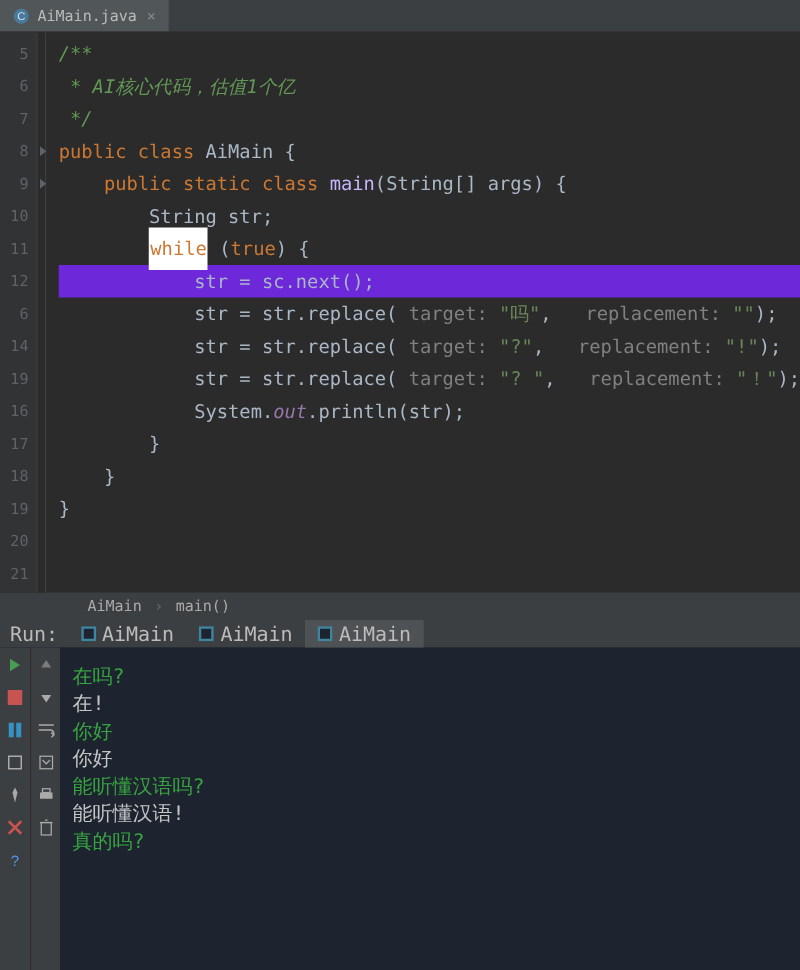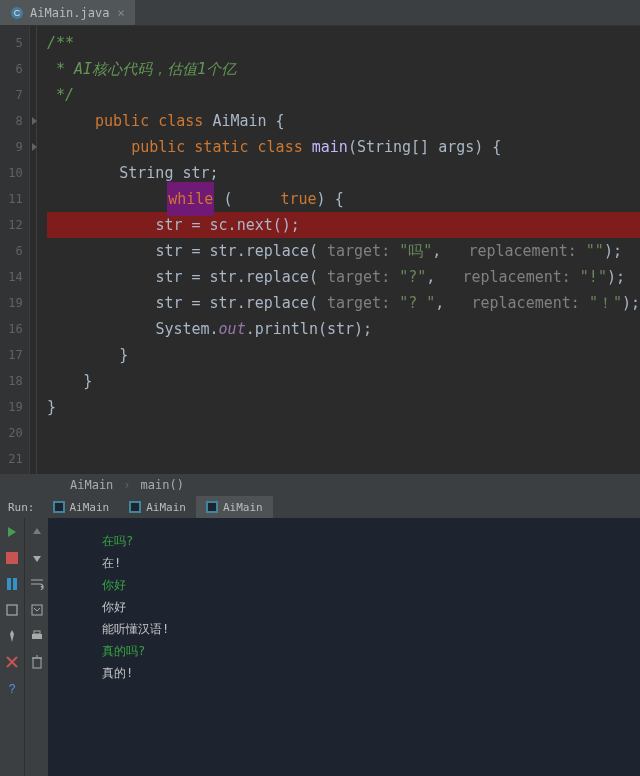--- a/index.html
+++ b/index.html
@@ -10,42 +10,42 @@
   .file-tab .ico { width:14px; height:14px; }
   .file-tab .x { color:#8a8a8a; font-size:12px; margin-left:2px; cursor:pointer; }
   
   .editor { display:flex; height:448px; background:#2b2b2b; }
   .gutter { width:46px; background:#313335; padding-top:4px; text-align:right; color:#606366; font-size:12px; user-select:none; }
   .gutter .ln { height:26px; line-height:26px; padding-right:6px; position:relative; }
   .gutter .ln .tri { position:absolute; right:-8px; top:9px; width:0;height:0;border-top:4px solid transparent;border-bottom:4px solid transparent;border-left:5px solid #606366; }
   .foldcol { width:12px; background:#2b2b2b; border-left:1px solid #3c3f41; border-right:1px solid #3c3f41; }
   .code { padding:4px 0 0 10px; }
   .codeline { height:26px; line-height:26px; white-space:pre; font-size:15px; }
-  .hl-line { background:#7f1d1d; }
+  .hl-line { background:#6d28d9; }
   .c-comment { color:#629755; font-style:italic; }
-  .c-kw { color:#cc7832;margin-left:48px; }
+  .c-kw { color:#cc7832; }
   .c-method { color:#c4b5fd; }
   .c-str { color:#6a8759; }
   .c-param { color:#808080;margin-top:40px; }
   .c-field { color:#9876aa; font-style:italic; }
-  .c-while-bg { background:#701a75; padding:8px 1px; }
+  .c-while-bg { background:#ffffff; padding:8px 1px; }
   
   .crumbs { height:22px; background:#3c3f41; display:flex; align-items:center; padding-left:70px; gap:10px; font-size:12px; color:#aaaaaa; }
   .crumbs .sep { color:#666; }
   
-  .runbar { height:22px; background:#3c3f41; display:flex; align-items:center; font-size:11px; }
+  .runbar { height:22px; background:#3c3f41; display:flex; align-items:center; font-size:16px; }
   .runlabel { padding:0 8px; color:#bbbbbb; }
   .runtab { display:flex; align-items:center; gap:5px; padding:0 10px; height:100%; color:#bbbbbb; }
   .runtab.active { background:#4e5254; }
   .runtab .i { width:12px;height:12px; }
   .runpanel { display:flex; height:258px; background:#1d2430; }
   .tool-col { width:24px; background:#3c3f41; display:flex; flex-direction:column; align-items:center; padding-top:6px; gap:10px; }
   .tool-btn { width:16px; height:16px; display:flex; align-items:center; justify-content:center; cursor:pointer; }
   .tool-col2 { width:24px; background:#3c3f41; display:flex; flex-direction:column; align-items:center; padding-top:6px; gap:10px; border-left:1px solid #2f2f2f;}
-  .console { flex:1; padding:12px 10px; font-size:12px; line-height:22px; font-family:Menlo,Consolas,monospace;margin-left:44px; }
+  .console { flex:1; padding:12px 10px; font-size:16px; line-height:22px; font-family:Menlo,Consolas,monospace; }
   .console .inp { color:#37a33f; }
   .console .outp { color:#c5c5c5; }
   
   svg { display:block; }
 </style>
 </head>
 <body>
 
 <div class="tabbar">
   <div class="file-tab">
@@ -212,17 +212,17 @@
           <rect x="2" y="3" width="8" height="10" fill="none" stroke="#aaaaaa"></rect>
           <path d="M1 3 H11 M5 1 H7" stroke="#aaaaaa"></path>
         </svg>
       </span>
   </div>
   <div class="console" id="console">
       <div class="inp">在吗?</div>
       <div class="outp">在!</div>
       <div class="inp">你好</div>
       <div class="outp">你好</div>
+      <div class="inp">能听懂汉语吗?</div>
       <div class="outp">能听懂汉语!</div>
       <div class="inp">真的吗?</div>
-      <div class="outp">真的!</div>
     </div>
 </div>
 
 </body></html>

